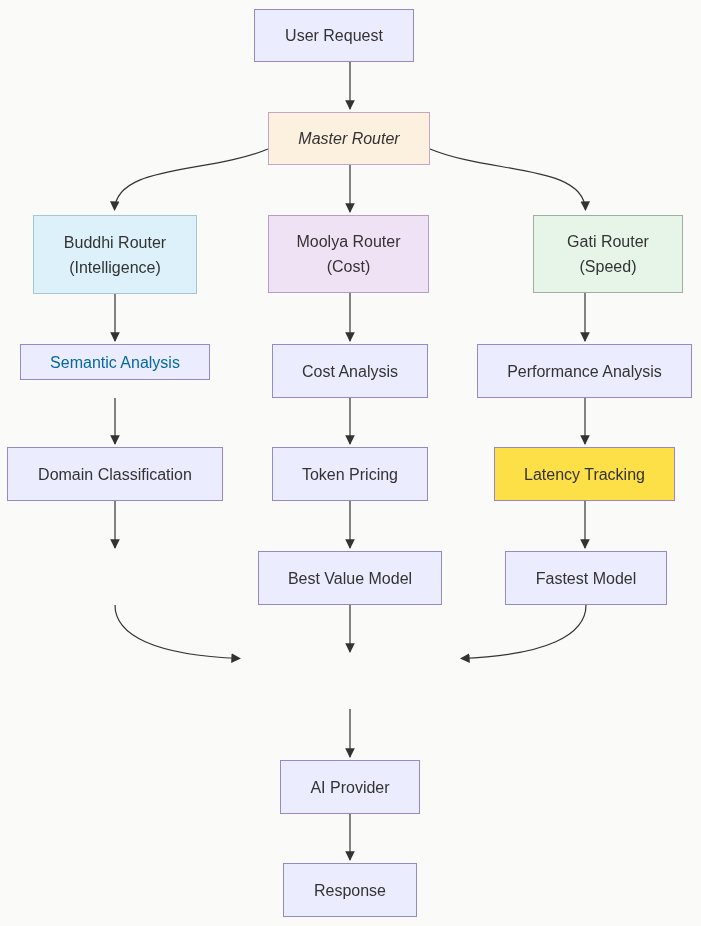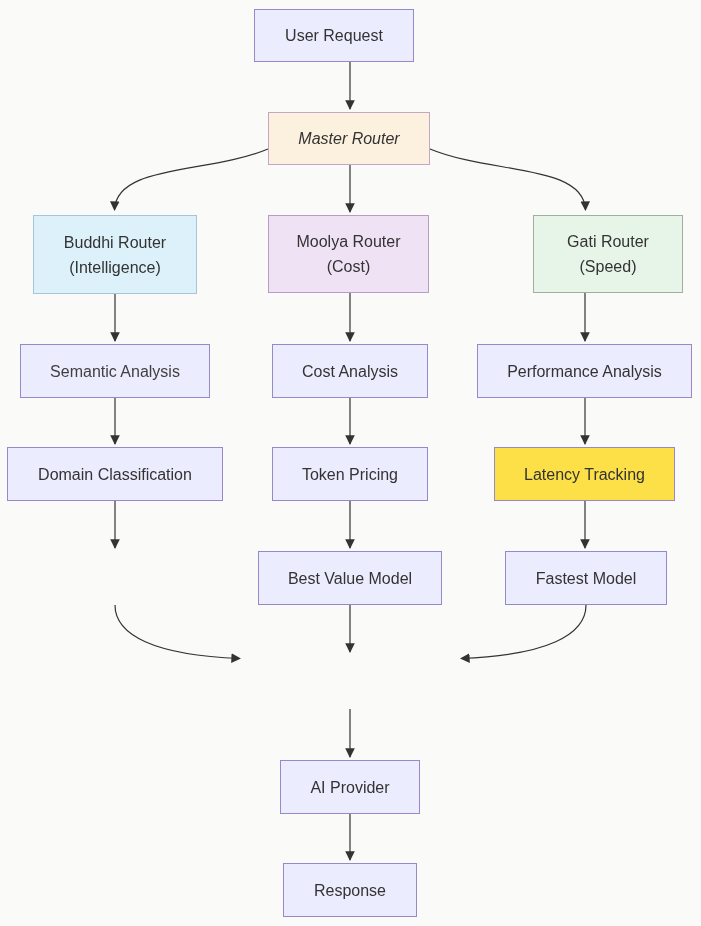--- a/index.html
+++ b/index.html
@@ -92,21 +92,21 @@
   <div class="node" style="left: 268px; top: 215px; width: 161px; height: 78px; background: rgb(240, 226, 245); border-color: rgb(183, 156, 198); color: rgb(51, 51, 51);">
     <span>Moolya Router</span>
     <span>(Cost)</span>
   </div>
 
   <div class="node" style="left: 513px; top: 215px; width: 150px; height: 78px; background: rgb(231, 244, 232); border-color: rgb(158, 176, 160); color: rgb(51, 51, 51); margin-left: 20px;">
     <span>Gati Router</span>
     <span>(Speed)</span>
   </div>
 
-  <div class="node" style="left: 20px; top: 344px; width: 190px; height: 54px; background: rgb(236, 236, 255); border-color: rgb(153, 136, 201); color: #404040;">
+  <div class="node" style="left: 20px; top: 344px; width: 190px; height: 36px; background: rgb(236, 236, 255); border-color: rgb(153, 136, 201); color: #0369a1;">
     <span>Semantic Analysis</span>
   </div>
 
   <div class="node" style="left: 272px; top: 344px; width: 156px; height: 54px; background: rgb(236, 236, 255); border-color: rgb(153, 136, 201); color: rgb(51, 51, 51);">
     <span>Cost Analysis</span>
   </div>
 
   <div class="node" style="left: 477px; top: 344px; width: 215px; height: 54px; background: rgb(236, 236, 255); border-color: rgb(153, 136, 201); color: rgb(51, 51, 51);">
     <span>Performance Analysis</span>
   </div>

